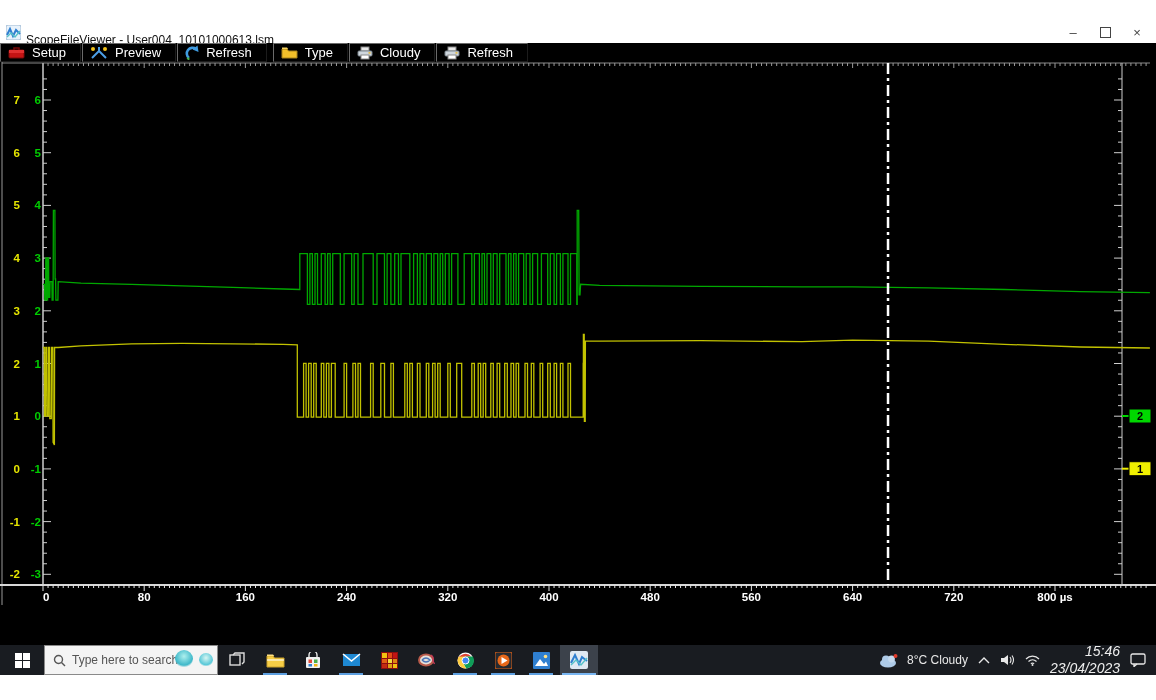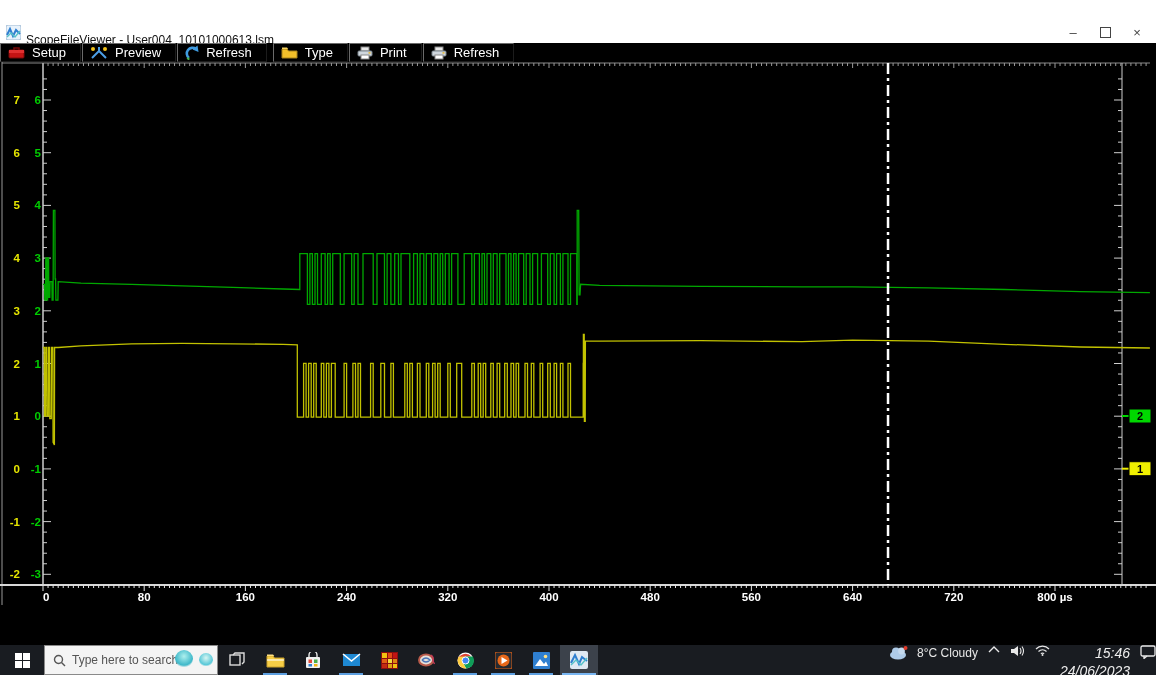--- a/index.html
+++ b/index.html
@@ -22,21 +22,21 @@
   #transport{left:0;top:605px;width:1156px;height:40px;background:#000;}
   
   #taskbar{left:0;top:645px;width:1156px;height:30px;background:#191c21;display:flex;align-items:stretch;}
   .tb-tile{width:44px;display:flex;align-items:center;justify-content:center;position:relative;}
   .tb-tile.app{width:38px;}
   .tb-tile .uline{position:absolute;left:7px;right:7px;bottom:0;height:2px;background:#5d9fe0;}
   .tb-tile.active{background:#3c424b;}
   .tb-tile.active .uline{left:2px;right:2px;background:#79b6f2;}
   #searchbox{width:172px;background:#f4f4f4;border:1px solid #8a8a8a;display:flex;align-items:center;position:relative;margin:0;}
   #searchbox .ph{color:#555;font-size:12px;margin-left:6px;white-space:nowrap;}
-  #tray{margin-left:auto;display:flex;align-items:flex-start;gap:10px;color:#e8e8e8;font-size:12px;}
+  #tray{margin-left:auto;display:flex;align-items:center;gap:10px;padding-right:10px;color:#e8e8e8;font-size:12px;}
   #clock{font-size:14px;text-align:right;line-height:1.25;color:#eee;font-style:italic;}
   .jelly{position:absolute;border-radius:50%;}
   #bottomwhite{left:0;top:675px;width:1156px;height:25px;background:#fff;}
   #topwhite{left:0;top:0;width:1156px;height:22px;background:#fff;}
 </style>
 </head>
 <body>
 <div id="screen">
 
   <div class="abs" id="topwhite"></div>
@@ -90,21 +90,21 @@
       </svg>
       <span>Type</span>
     </div>
     <div class="tbtn">
       <svg width="16" height="14" viewBox="0 0 16 14">
         <rect x="4" y="1" width="8" height="4" fill="#e8e8e8" stroke="#888"></rect>
         <rect x="1" y="5" width="14" height="5" rx="1" fill="#cfd6dd" stroke="#7b858d"></rect>
         <rect x="4" y="9" width="8" height="4" fill="#fff" stroke="#888"></rect>
         <rect x="11.5" y="6.2" width="2" height="1.4" fill="#e8b62a"></rect>
       </svg>
-      <span>Print</span>
+      <span>Cloudy</span>
     </div>
     <div class="tbtn">
       <svg width="16" height="14" viewBox="0 0 16 14">
         <rect x="4" y="1" width="8" height="4" fill="#e8e8e8" stroke="#888"></rect>
         <rect x="1" y="5" width="14" height="5" rx="1" fill="#cfd6dd" stroke="#7b858d"></rect>
         <rect x="4" y="9" width="8" height="4" fill="#fff" stroke="#888"></rect>
         <rect x="11.5" y="6.2" width="2" height="1.4" fill="#e8b62a"></rect>
       </svg>
       <span>Refresh</span>
     </div>
@@ -837,21 +837,21 @@
       <svg width="15" height="12" viewBox="0 0 15 12">
         <polygon points="1,4 4,4 8,1 8,11 4,8 1,8" fill="#e8e8e8"></polygon>
         <path d="M10 3 q2 3 0 6 M12 1.5 q3 4.5 0 9" fill="none" stroke="#e8e8e8" stroke-width="1.1"></path>
       </svg>
       <svg width="15" height="11" viewBox="0 0 15 11">
         <path d="M1 4 a9 9 0 0 1 13 0 M3.5 6.5 a6 6 0 0 1 8 0 M5.8 8.6 a3 3 0 0 1 3.4 0" fill="none" stroke="#e8e8e8" stroke-width="1.2"></path>
         <circle cx="7.5" cy="10" r="1" fill="#e8e8e8"></circle>
       </svg>
       <div id="clock">
         <div>15:46</div>
-        <div>24/06/2023</div>
+        <div>23/04/2023</div>
       </div>
       <svg width="16" height="14" viewBox="0 0 16 14">
         <rect x="1" y="1" width="14" height="10" rx="1.5" fill="none" stroke="#e8e8e8" stroke-width="1.3"></rect>
         <path d="M4 11 v2.5 L7 11" fill="none" stroke="#e8e8e8" stroke-width="1.3"></path>
       </svg>
     </div>
   </div>
 
   <div class="abs" id="bottomwhite"></div>
 </div>

